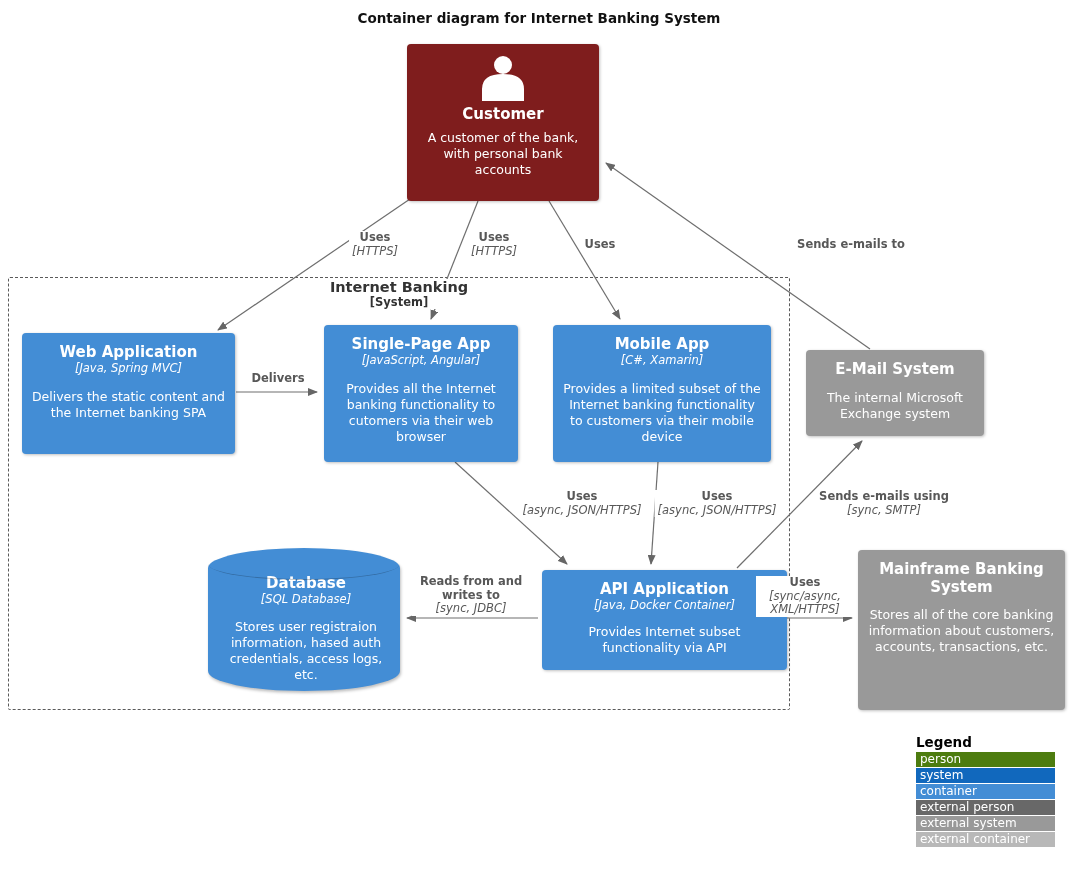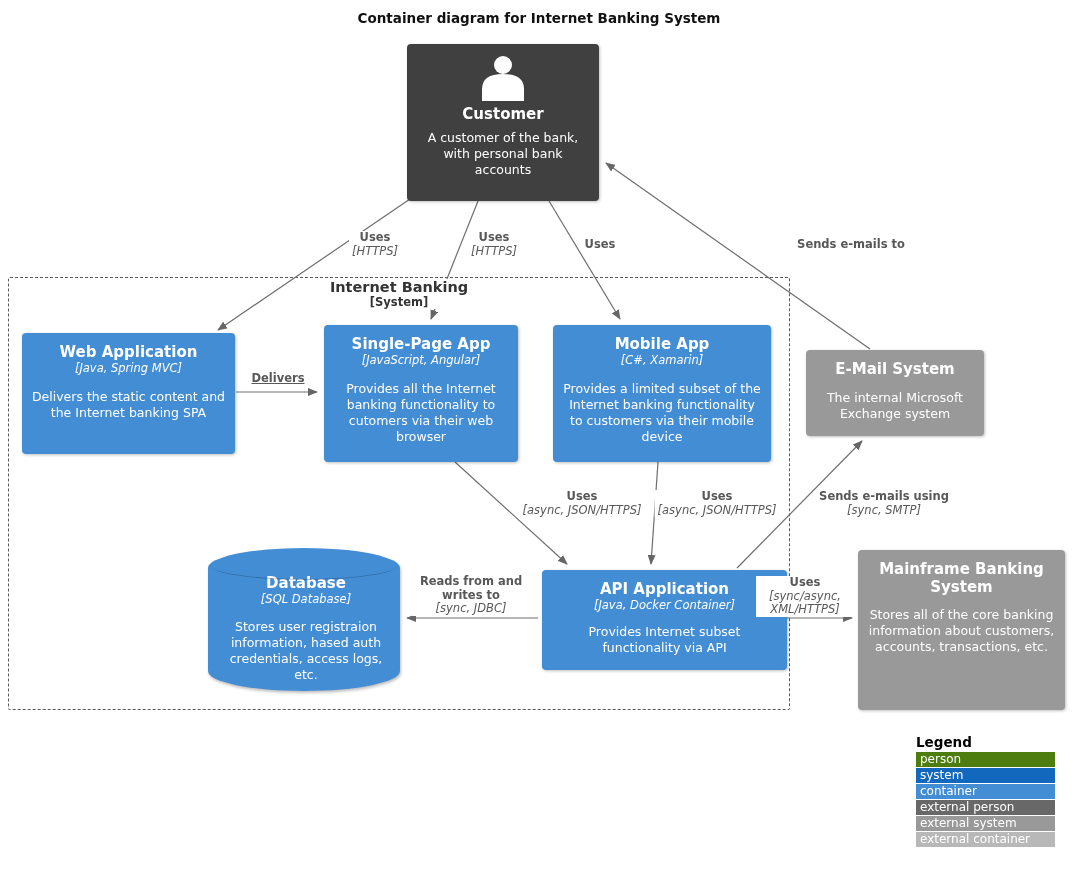--- a/index.html
+++ b/index.html
@@ -51,21 +51,21 @@
   .edge-label{position:absolute;transform:translateX(-50%);text-align:center;
     background:#fff;padding:0 3px;color:#585858;font-size:11.5px;line-height:13.5px;}
   .edge-name{font-weight:bold;white-space:nowrap;}
   .edge-name.wrap{white-space:normal;}
   .edge-tech{font-style:italic;white-space:nowrap;}
   .edge-tech.wrap{white-space:normal;}
   .el-1{left:375px;top:231px;}
   .el-2{left:494px;top:231px;}
   .el-3{left:600px;top:238px;}
   .el-4{left:851px;top:238px;}
-  .el-5{left:278px;top:372px;text-decoration:underline;}
+  .el-5{left:278px;top:372px;}
   .el-6{left:582px;top:490px;}
   .el-7{left:717px;top:490px;}
   .el-8{left:884px;top:490px;}
   .el-9{left:471px;top:575px;width:112px;}
   .el-10{left:805px;top:576px;width:92px;}
 
   
   .legend{position:absolute;left:916px;top:734px;width:139px;}
   .legend-title{font-size:13.5px;font-weight:bold;color:#000;margin-bottom:2px;}
   .legend-row{height:15px;margin-bottom:1px;color:#fff;font-size:12px;
@@ -98,21 +98,21 @@
       <line x1="538" y1="618" x2="407" y2="618" marker-end="url(#arrow)"></line>
       <line x1="750" y1="618" x2="852" y2="618" marker-end="url(#arrow)"></line>
     </g>
   </svg>
 
   <div class="boundary-label">
     <div class="b-name">Internet Banking</div>
     <div class="b-type">[System]</div>
   </div>
 
-  <div class="node n-customer" style="background-color: #404040;">
+  <div class="node n-customer" style="background-color: #7f1d1d;">
     <svg class="person-icon" width="52" height="46" viewBox="0 0 52 46">
       <circle cx="26" cy="10" r="9" fill="#fff"></circle>
       <path d="M8 46 L8 34 Q8 22 26 22 Q44 22 44 34 L44 46 Z" fill="#fff" stroke="#fff" stroke-linejoin="round" stroke-width="6"></path>
     </svg>
     <div class="node-title">Customer</div>
     <div class="node-desc">A customer of the bank, with personal bank accounts</div>
   </div>
 
   <div class="node n-web" style="background-color: rgb(67, 141, 213);">
     <div class="node-title">Web Application</div>

